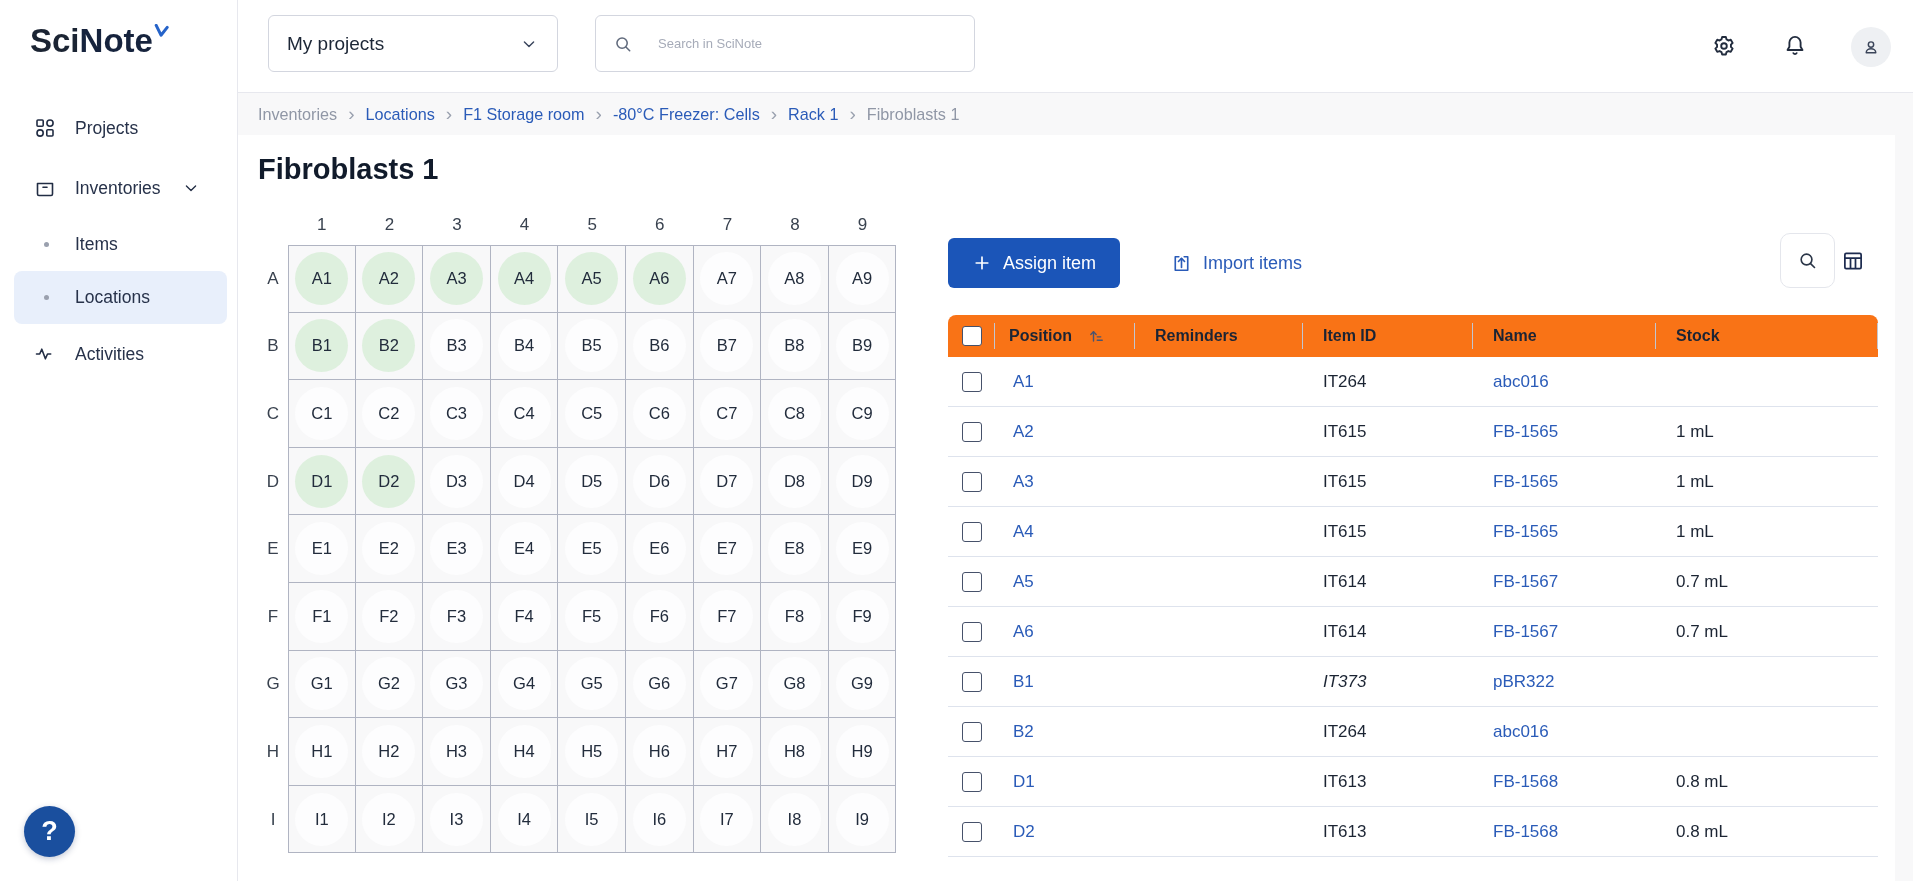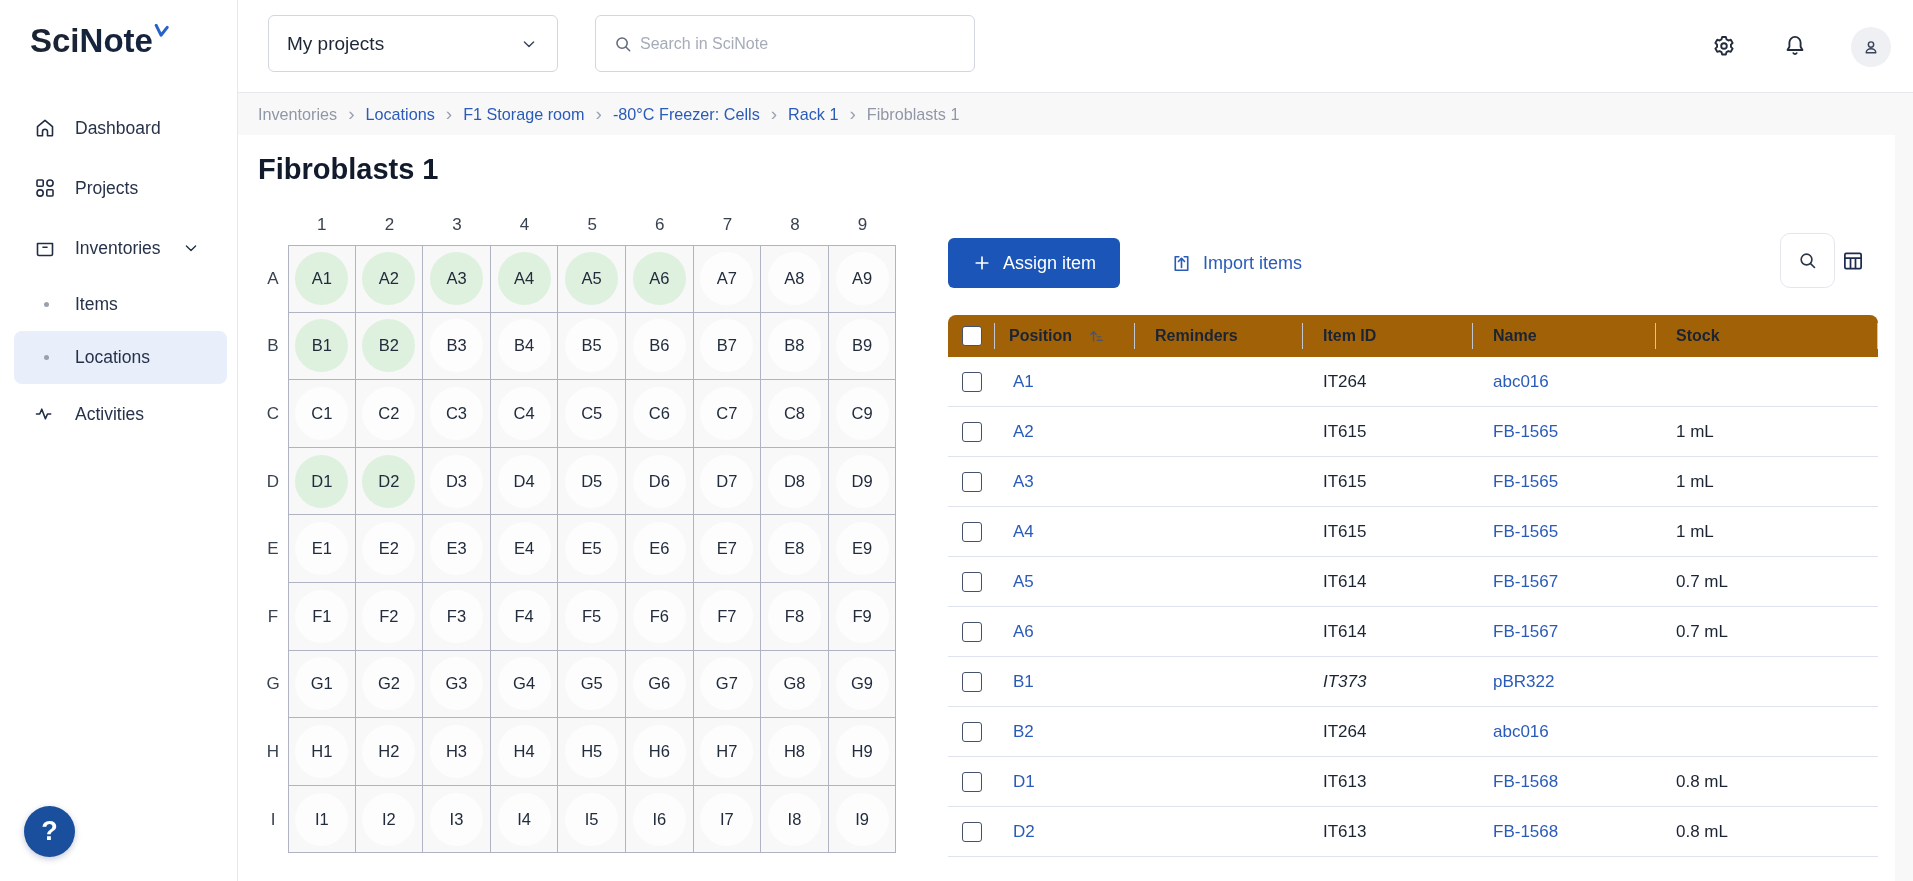--- a/index.html
+++ b/index.html
@@ -30,21 +30,21 @@
   
   .topbar { position:absolute; left:238px; top:0; width:1675px; height:93px; background:#fff;
             border-bottom:1px solid #e7e8ee; }
   .proj-select { position:absolute; left:30px; top:15px; width:290px; height:57px; border:1px solid #d3d6df;
                  border-radius:6px; display:flex; align-items:center; padding:0 18px; cursor:pointer;
                  font-size:19px; color:#1c2636; background:#fff; }
   .proj-select .chev { margin-left:auto; width:20px; height:20px; color:#39455c; }
   .search-box { position:absolute; left:357px; top:15px; width:380px; height:57px; border:1px solid #d3d6df;
                 border-radius:6px; display:flex; align-items:center; padding:0 16px; background:#fff; }
   .search-box .micon { width:22px; height:22px; color:#606a7c; flex:0 0 auto; }
-  .search-box input { border:none; outline:none; margin-left:6px; font-size:16px; width:300px;
+  .search-box input { border:none; outline:none; margin-left:24px; font-size:13px; width:300px;
                       font-family:"Liberation Sans", sans-serif; color:#1c2636; background:transparent; }
   .search-box input::placeholder { color:#a6abb8; }
   .topbar-icons { position:absolute; right:22px; top:0; height:93px; display:flex; align-items:center; gap:41px; }
   .icon-btn { background:none; border:none; cursor:pointer; color:#222c3e; width:30px; height:30px; padding:0; }
   .icon-btn svg { width:28px; height:28px; }
   .avatar-btn { width:40px; height:40px; border-radius:50%; background:#eef0f3; border:none; cursor:pointer;
                 display:flex; align-items:center; justify-content:center; color:#3a4459; }
   .avatar-btn svg { width:22px; height:22px; }
 
   
@@ -82,21 +82,21 @@
   .search-card { position:absolute; left:832px; top:-5px; width:55px; height:55px; background:#fff;
                  border:1px solid #e4e6ec; border-radius:10px; cursor:pointer; color:#2b3648;
                  display:flex; align-items:center; justify-content:center; }
   .search-card svg { width:23px; height:23px; }
   .columns-btn { position:absolute; left:891px; top:10px; width:27px; height:27px; background:none; border:none;
                  cursor:pointer; color:#1d2b4f; }
   .columns-btn svg { width:26px; height:26px; }
 
   
   .items-table { position:absolute; left:710px; top:222px; width:930px; }
-  .thead { display:flex; height:42px; background:#a16207; border-radius:8px 8px 0 0; align-items:flex-start; }
+  .thead { display:flex; height:42px; background:#f97316; border-radius:8px 8px 0 0; align-items:flex-start; }
   .th { position:relative; height:100%; display:flex; align-items:center; font-size:16px; font-weight:700;
         color:#1b2434; }
   .th .sep, .last-sep { position:absolute; right:0; top:8px; width:1px; height:26px; background:#c2c6d1; }
   .sort-ic { margin-left:14px; width:20px; height:20px; color:#4a5470; }
   .trow { display:flex; height:50px; align-items:center; border-bottom:1px solid #dee3ed; background:#fff; }
   .td { height:100%; display:flex; align-items:center; font-size:17px; color:#1b2433; }
   .cb { width:20px; height:20px; border:1.5px solid #46516a; border-radius:3px; background:#fff; cursor:pointer; }
   .cell-link { color:#2a5bb8; cursor:pointer; text-decoration:none; }
 </style>
 </head>
@@ -104,26 +104,20 @@
 
 <div class="app">
 
   <aside class="sidebar">
     <div class="logo">
       <span>Sci</span><span class="logo-note">Note</span><svg class="logo-tick" width="15" height="14" viewBox="0 0 15 14" fill="none">
           <path d="M2.2 1.4 7 11.2 13.2 3.4" stroke="#2563c9" stroke-width="3" stroke-linecap="round" stroke-linejoin="round"></path>
         </svg>
     </div>
     <nav class="nav" id="side-nav">
-        <div class="nav-item">
-          <span class="nicon"><svg viewBox="0 0 24 24" fill="none" stroke="currentColor" stroke-width="1.6" stroke-linecap="round" stroke-linejoin="round">
-              <path d="M4.5 10.7 12 4.3l7.5 6.4V19a.8.8 0 0 1-.8.8h-4.2v-4.1a2.5 2.5 0 0 0-5 0v4.1H5.3a.8.8 0 0 1-.8-.8Z"></path>
-            </svg></span>
-          <span class="nlabel">Dashboard</span>
-        </div>
         <div class="nav-item">
           <span class="nicon"><svg viewBox="0 0 24 24" fill="none" stroke="currentColor" stroke-width="1.6" stroke-linecap="round" stroke-linejoin="round">
               <rect x="4" y="4" width="6.2" height="6.2" rx="1"></rect>
               <circle cx="17" cy="7.1" r="3.1"></circle>
               <circle cx="7.1" cy="17" r="3.1"></circle>
               <rect x="13.8" y="13.8" width="6.2" height="6.2" rx="1"></rect>
             </svg></span>
           <span class="nlabel">Projects</span>
         </div>
         <div class="nav-item">

